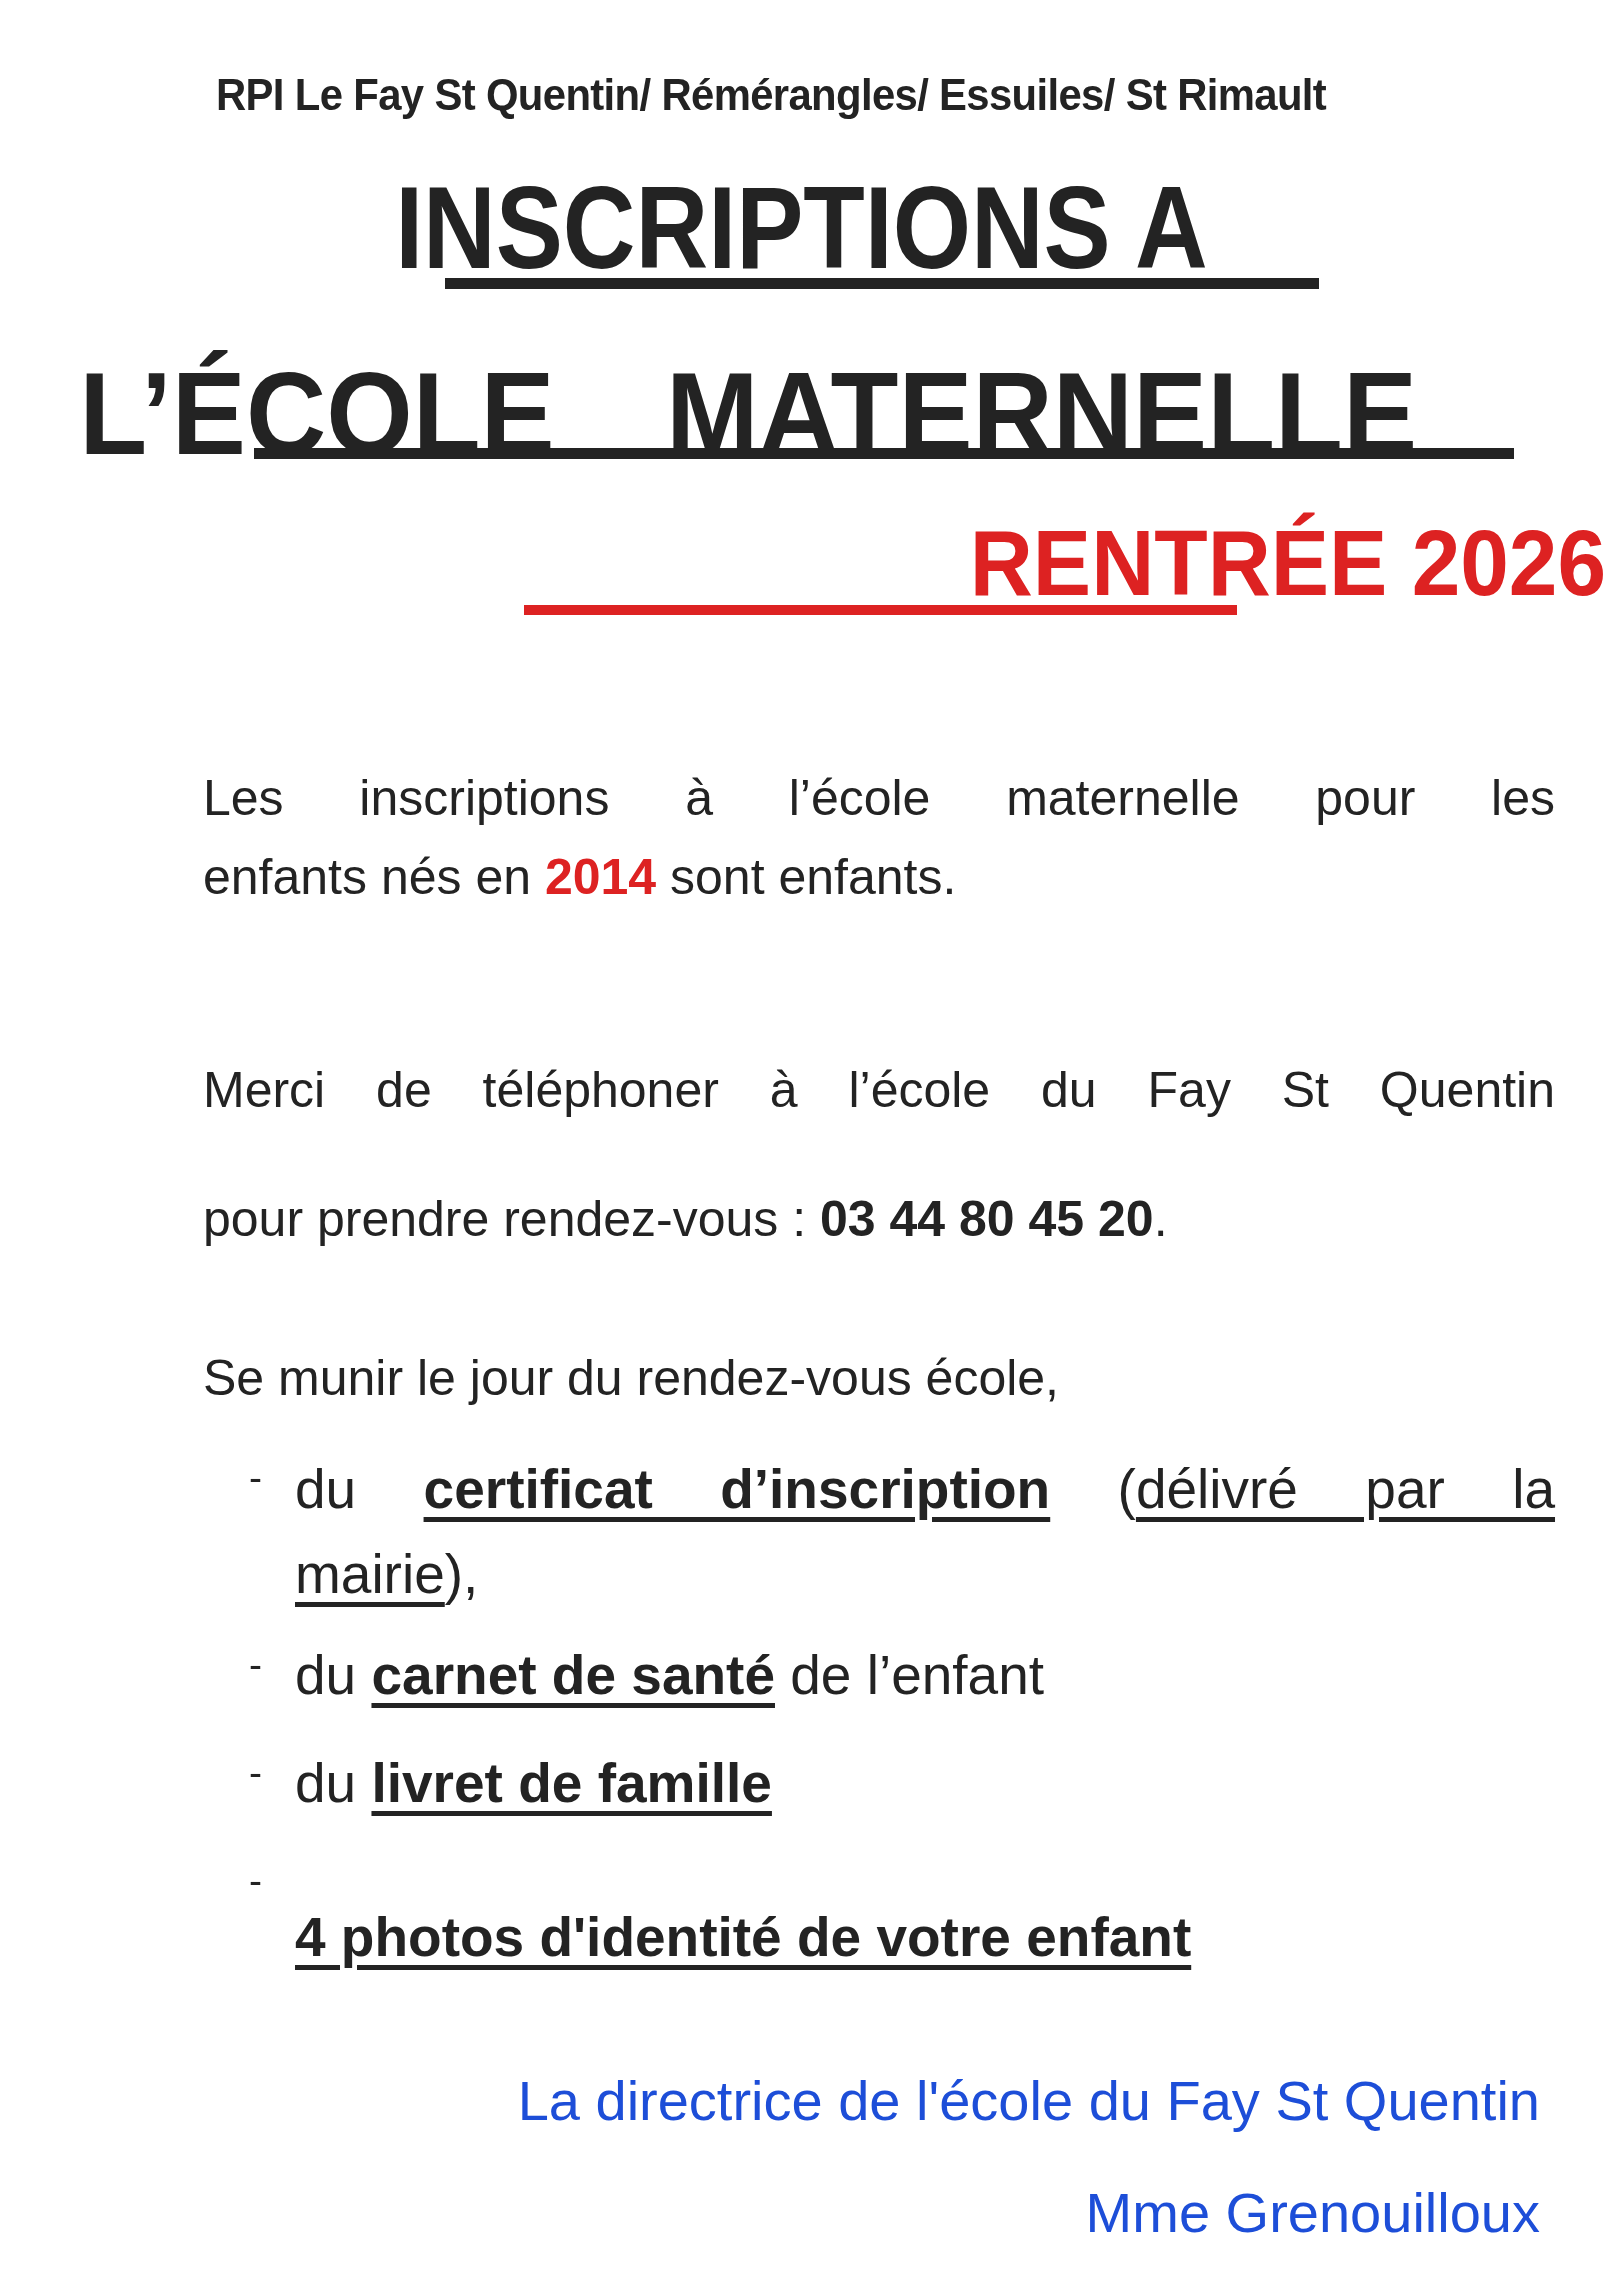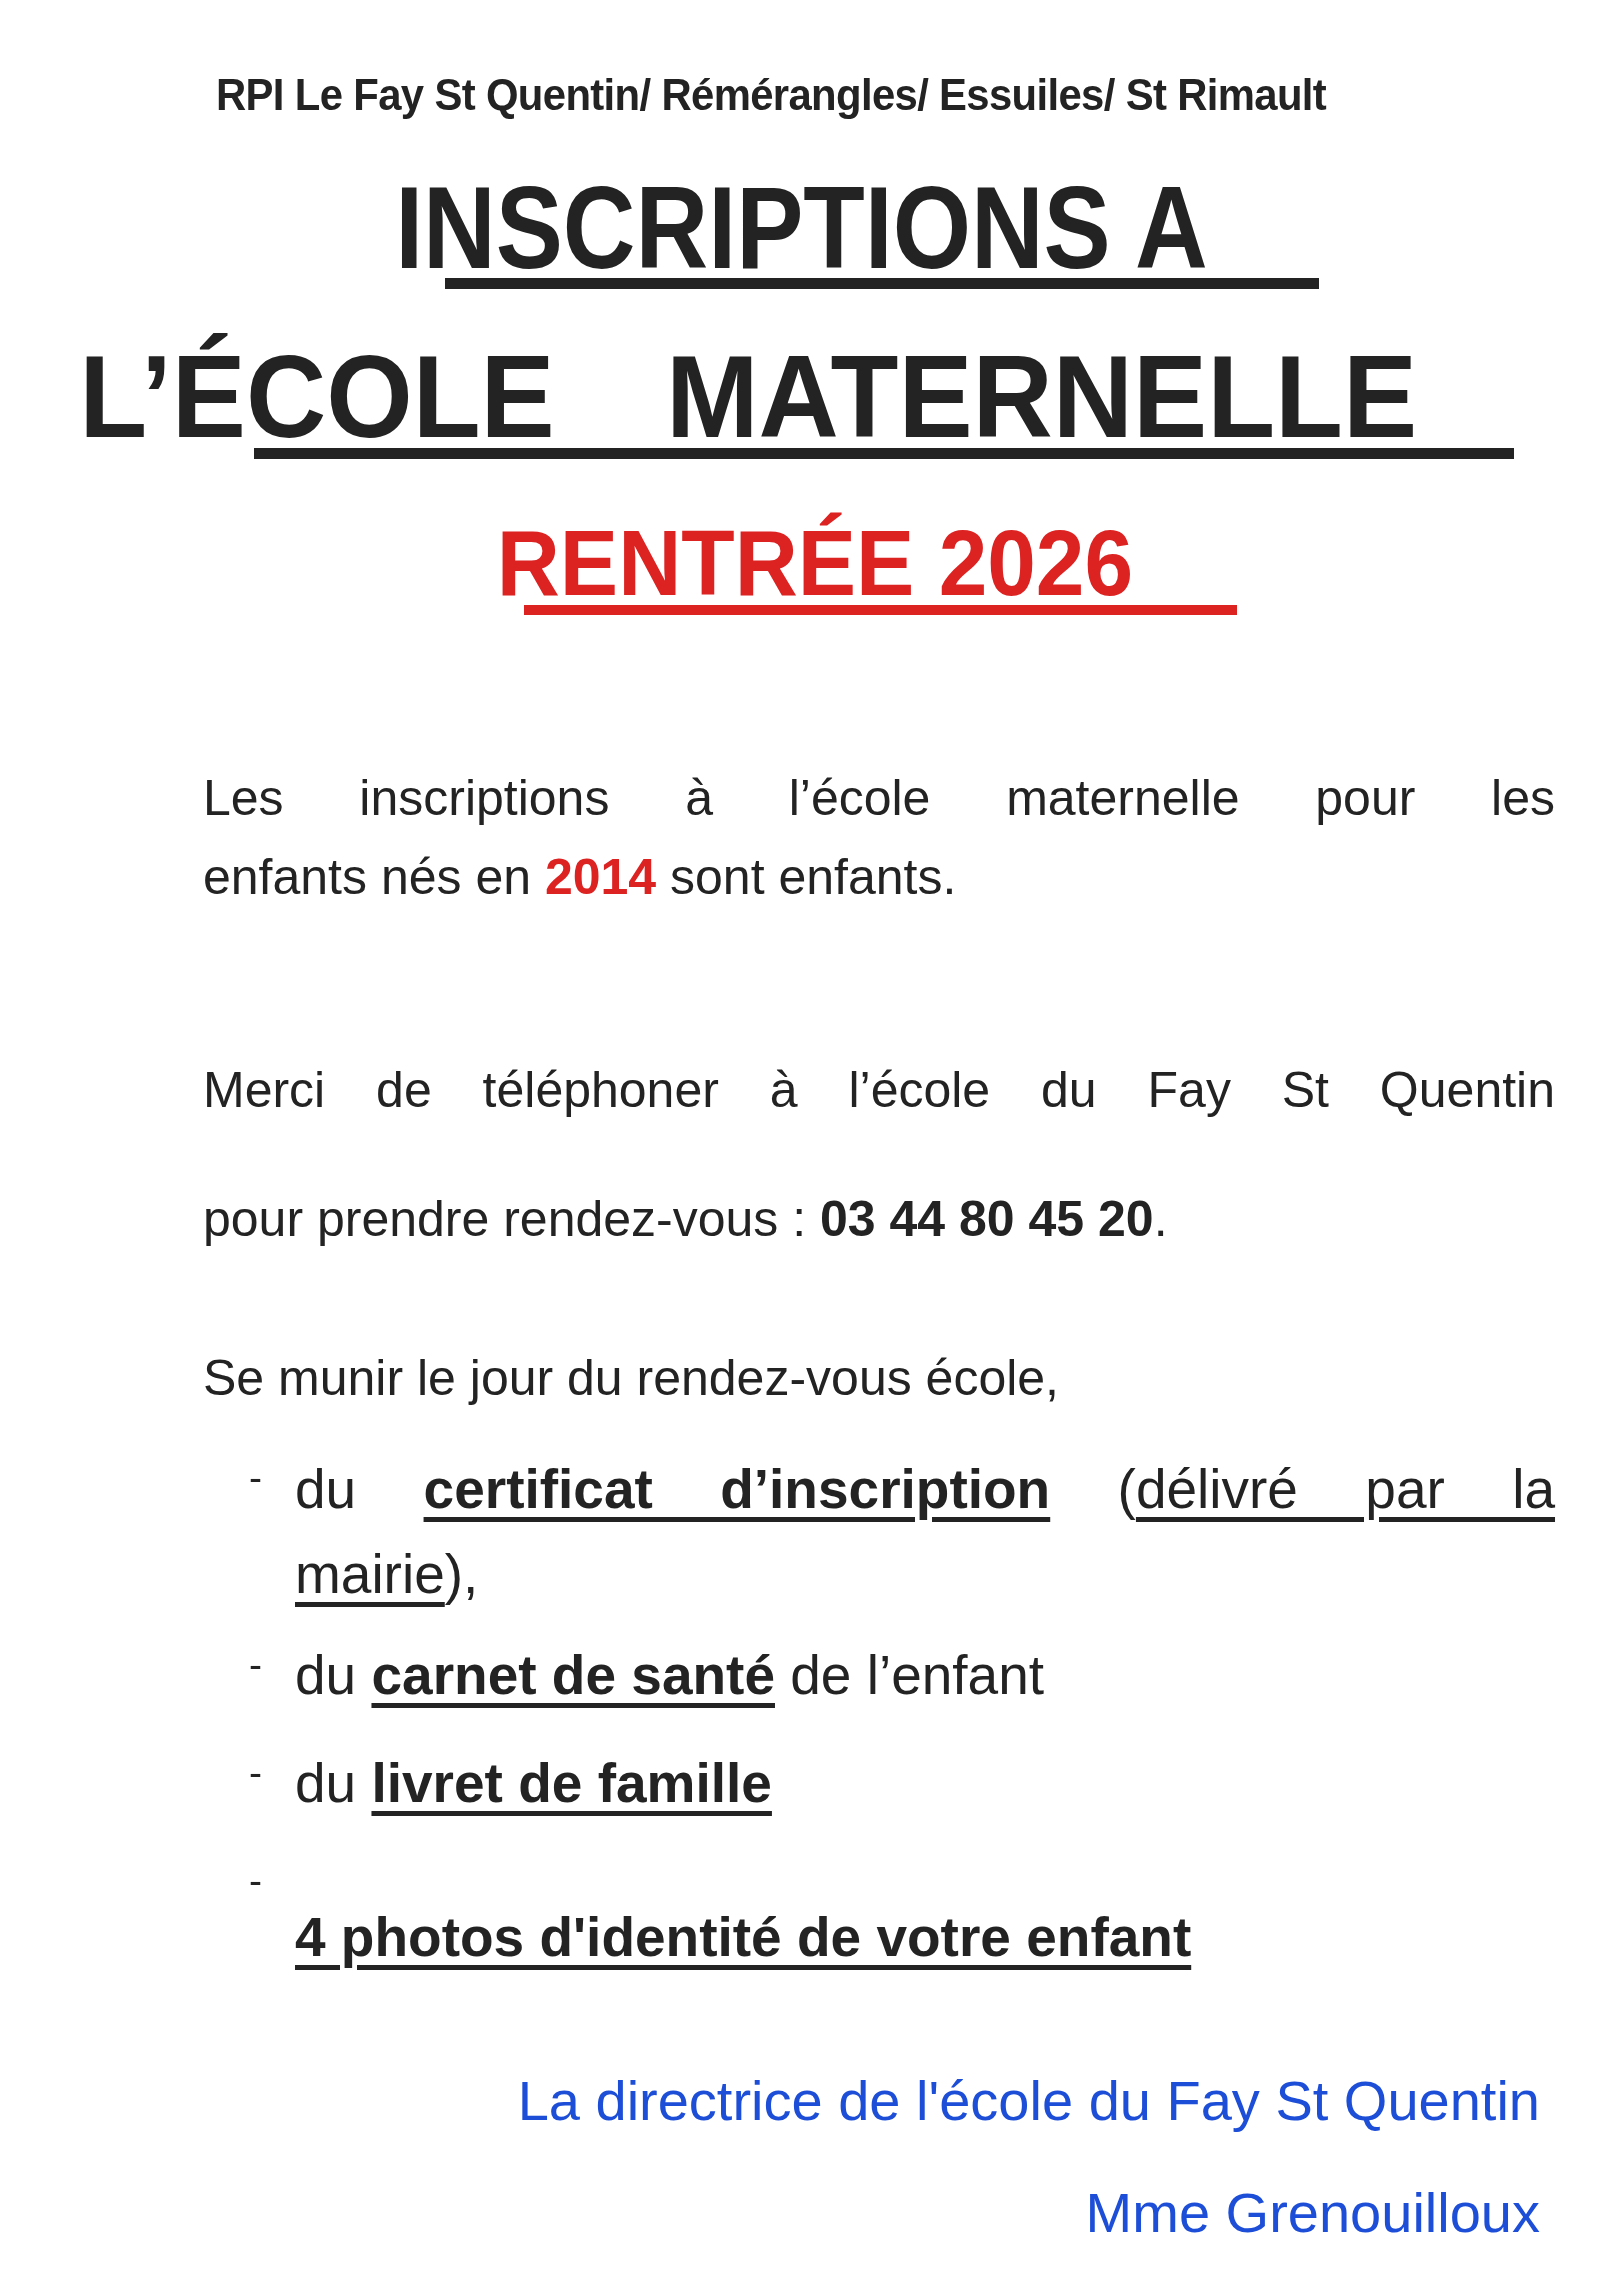--- a/index.html
+++ b/index.html
@@ -18,27 +18,27 @@
     }
     .title1 {
       left: 0; top: 169px; width: 1602px; text-align: center;
       font-size: 117px; font-weight: bold; line-height: 1;
     }
     .title1 span, .title2 span, .title3 span {
       display: inline-block; position: relative;
     }
     .title1 span { transform: scaleX(0.86); }
     .title2 {
-      left: 0; top: 338px; width: 1471px; text-align: center;
+      left: 0; top: 355px; width: 1471px; text-align: center;
       font-size: 117px; font-weight: bold; line-height: 1;
     }
     .title2 span { transform: scaleX(0.95); word-spacing: 26px; margin-left: 26px; }
     .uline-black { position: absolute; background: #232323; height: 10.5px; }
     .title3 {
-      left: 0; top: 517px; width: 1623px; text-align: center;
+      left: 0; top: 517px; width: 1623px; text-align: right;
       font-size: 92px; font-weight: bold; line-height: 1; color: #dd2222;
     }
     .title3 span { transform: scaleX(0.95); margin-left: 6.5px; }
     .uline-red { position: absolute; background: #dd2222; height: 9.8px; }
 
     
     .para {
       left: 203px; width: 1352px; font-size: 50px; line-height: 79px;
       color: #232323;
     }

